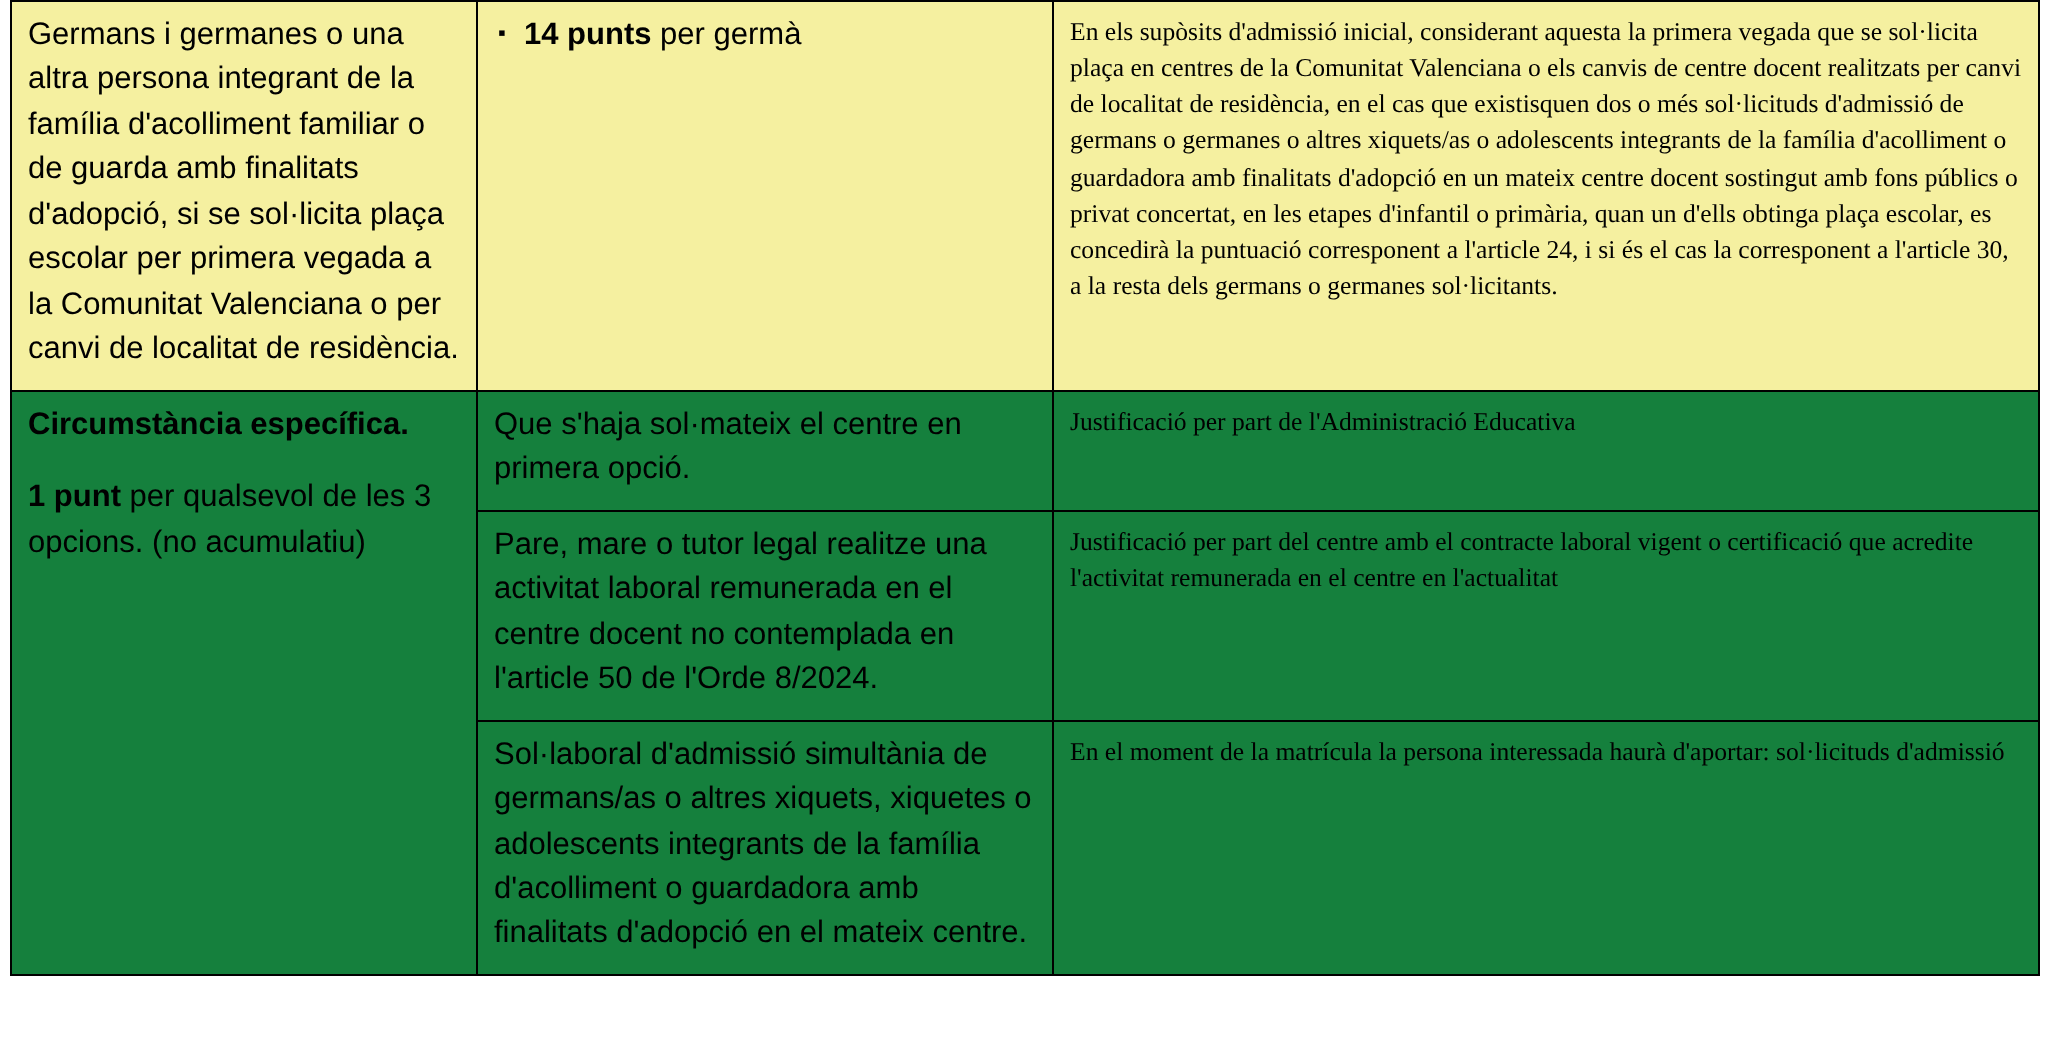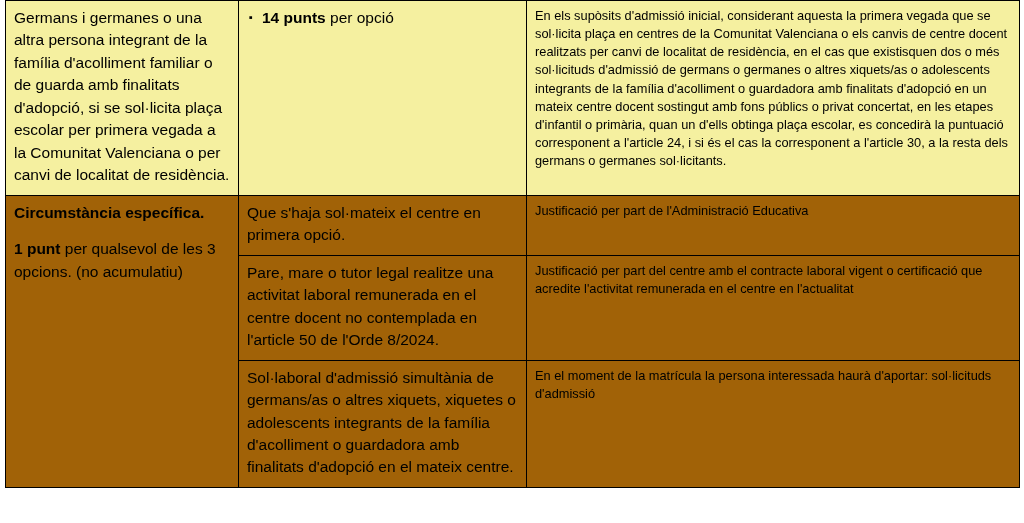--- a/index.html
+++ b/index.html
@@ -34,29 +34,30 @@
   }
   col.c1 { width: 233px; }
   col.c2 { width: 288px; }
   col.c3 { width: 493px; }
 
   
   .cell-yellow {
     background: #f5f0a0;
   }
   .cell-blue {
-    background: #a16207;
+    background: #15803d;
   }
   .txt-lg {
     font-size: 15.5px;
     line-height: 1.45;
   }
   .txt-sm {
     font-size: 12.8px;
     line-height: 1.42;
+    font-family: Liberation Serif, serif;
   }
   .bold { font-weight: bold; }
   .bullet-line {
     font-size: 15.5px;
     line-height: 1.45;
     padding-left: 2px;
   }
   .bullet-sq {
     display: inline-block;
     width: 8px;
@@ -79,21 +80,21 @@
       <col class="c2">
       <col class="c3">
     </colgroup>
     <tbody>
       <tr>
         <td class="cell-yellow txt-lg" rowspan="1">
           <span>Germans i germanes o una altra persona integrant de la família d'acolliment familiar o de guarda amb finalitats d'adopció, si se sol·licita plaça escolar per primera vegada a la Comunitat Valenciana o per canvi de localitat de residència.</span>
         </td>
         <td class="cell-yellow">
           <div class="bullet-line">
-            <span class="bullet-sq">▪</span><span class="bold">14 punts</span><span> per opció</span>
+            <span class="bullet-sq">▪</span><span class="bold">14 punts</span><span> per germà</span>
           </div>
         </td>
         <td class="cell-yellow txt-sm">
           <span>En els supòsits d'admissió inicial, considerant aquesta la primera vegada que se sol·licita plaça en centres de la Comunitat Valenciana o els canvis de centre docent realitzats per canvi de localitat de residència, en el cas que existisquen dos o més sol·licituds d'admissió de germans o germanes o altres xiquets/as o adolescents integrants de la família d'acolliment o guardadora amb finalitats d'adopció en un mateix centre docent sostingut amb fons públics o privat concertat, en les etapes d'infantil o primària, quan un d'ells obtinga plaça escolar, es concedirà la puntuació corresponent a l'article 24, i si és el cas la corresponent a l'article 30, a la resta dels germans o germanes sol·licitants.</span>
         </td>
       </tr>
 
       <tr>
         <td class="cell-blue txt-lg" rowspan="3">
           <p class="spaced-p bold">Circumstància específica.</p>

